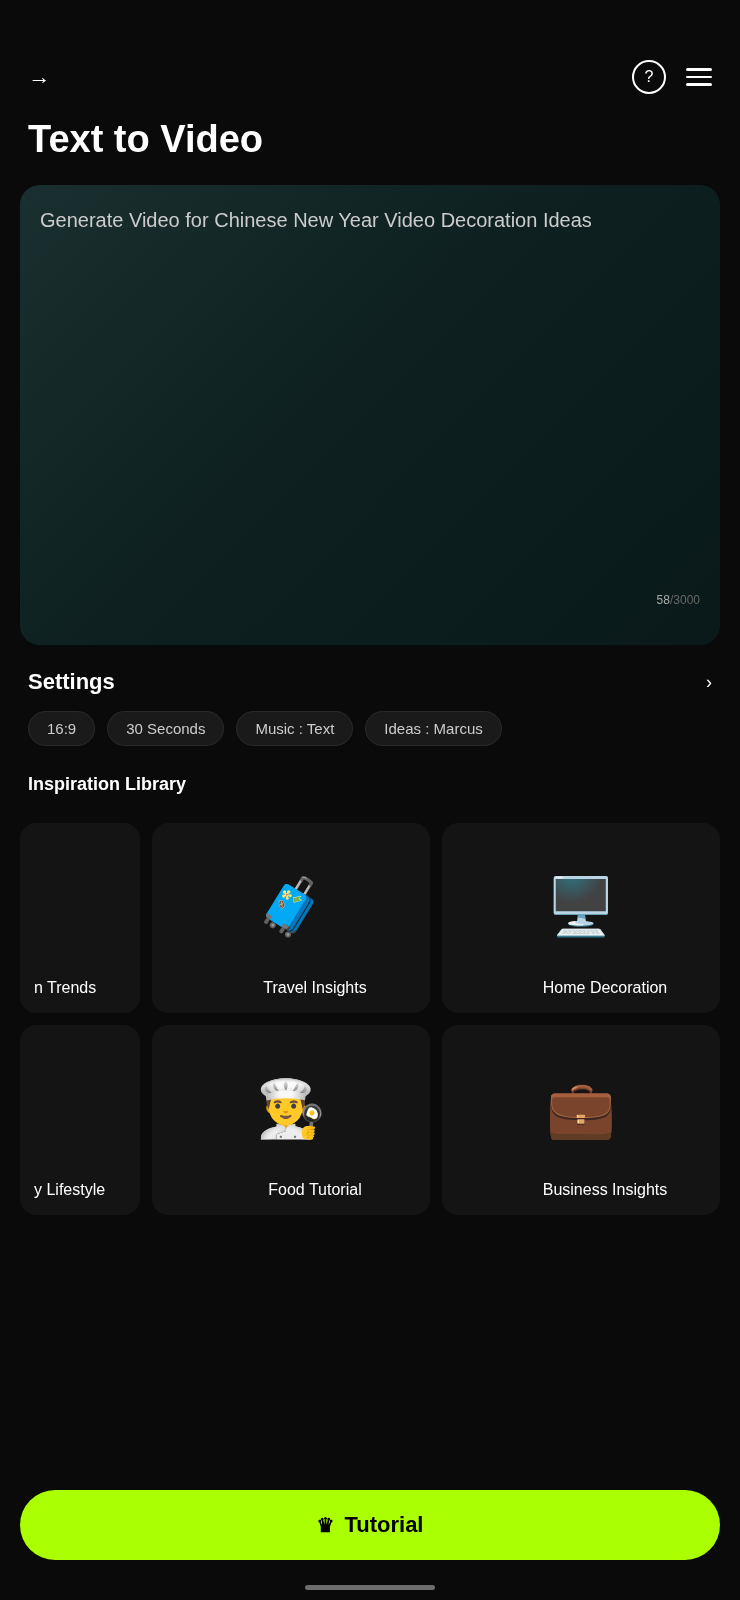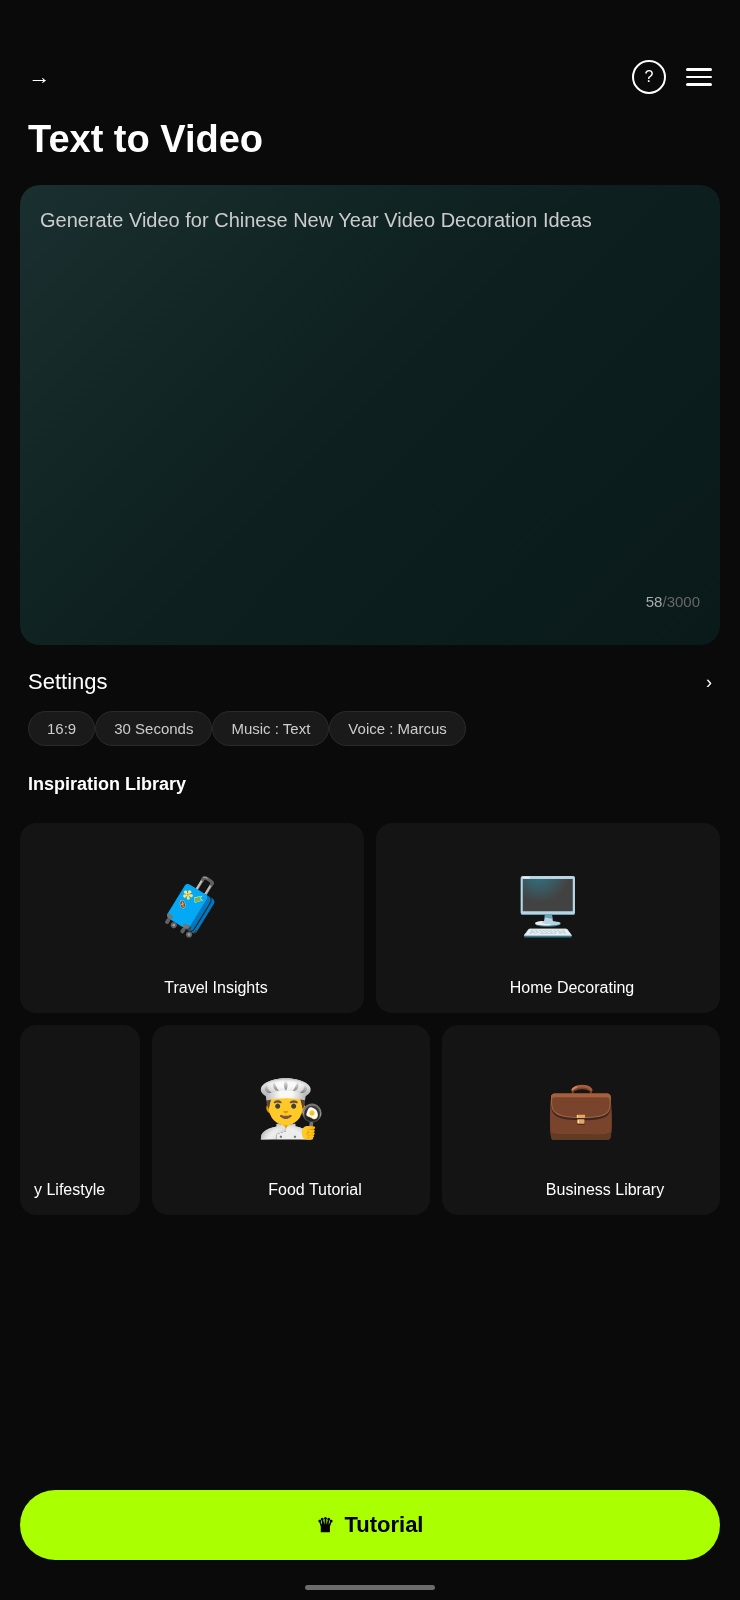--- a/index.html
+++ b/index.html
@@ -93,21 +93,21 @@
       color: #cccccc;
       font-size: 20px;
       line-height: 1.5;
       resize: none;
       min-height: 380px;
       font-family: inherit;
     }
 
     .char-count {
       text-align: right;
-      font-size: 15px;
+      font-size: 12px;
       color: #666;
       margin-top: 4px;
     }
 
     .char-count .current {
       color: #aaa;
     }
 
     .settings-section {
       padding: 24px 28px 12px 28px;
@@ -115,33 +115,33 @@
 
     .settings-header {
       display: flex;
       align-items: center;
       justify-content: space-between;
       margin-bottom: 16px;
     }
 
     .settings-title {
       font-size: 22px;
-      font-weight: 400;
+      font-weight: 700;
       color: #ffffff;
     }
 
     .settings-arrow {
       color: #ffffff;
       font-size: 18px;
       cursor: pointer;
     }
 
     .settings-tags {
       display: flex;
-      gap: 0;
+      gap: 12px;
       flex-wrap: wrap;
     }
 
     .tag {
       background: #1a1a1a;
       border: 1px solid #2a2a2a;
       border-radius: 20px;
       padding: 8px 18px;
       font-size: 15px;
       color: #cccccc;
@@ -293,57 +293,60 @@
 
 <div class="settings-section">
   <div class="settings-header">
     <span class="settings-title">Settings</span>
     <span class="settings-arrow">›</span>
   </div>
   <div class="settings-tags">
     <span class="tag">16:9</span>
     <span class="tag">30 Seconds</span>
     <span class="tag">Music : Text</span>
-    <span class="tag">Voice : Marcus</span>
+    <span class="tag">Ideas : Marcus</span>
   </div>
 </div>
 
 <div class="inspiration-section">
   <div class="inspiration-title">Inspiration Library</div>
 </div>
 
 <div class="cards-outer">
   <div class="cards-row">
 
+    <div class="card-partial">
+      <span class="partial-label">n Trends</span>
+    </div>
 
     <div class="card">
       <div class="card-icon-area">🧳</div>
       <div class="card-label">Travel Insights</div>
     </div>
 
     <div class="card">
       <div class="card-icon-area">🖥️</div>
-      <div class="card-label">Home Decorating</div>
+      <div class="card-label">Home Decoration</div>
     </div>
   </div>
 
   <div class="cards-row">
 
     <div class="card-partial">
       <span class="partial-label">y Lifestyle</span>
     </div>
 
     <div class="card">
       <div class="card-icon-area">👨‍🍳</div>
       <div class="card-label">Food Tutorial</div>
     </div>
 
     <div class="card">
       <div class="card-icon-area">💼</div>
-      <div class="card-label">Business Library</div>
+      <div class="card-label">Business Insights</div>
     </div>
   </div>
 </div>
 
 <div style="height: 140px;"></div>
 
 <div class="generate-btn-container">
   <button class="generate-btn">
     <span class="crown-icon">♛</span>
     <span>Tutorial</span>

